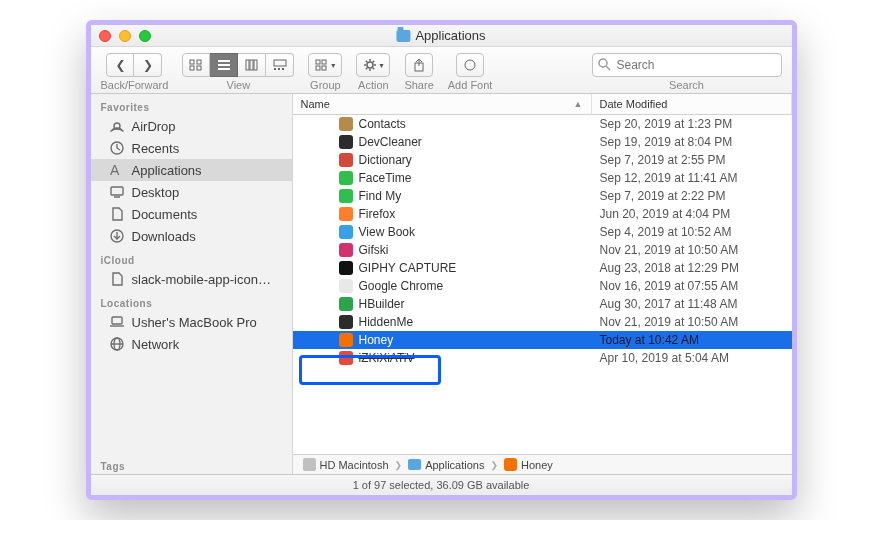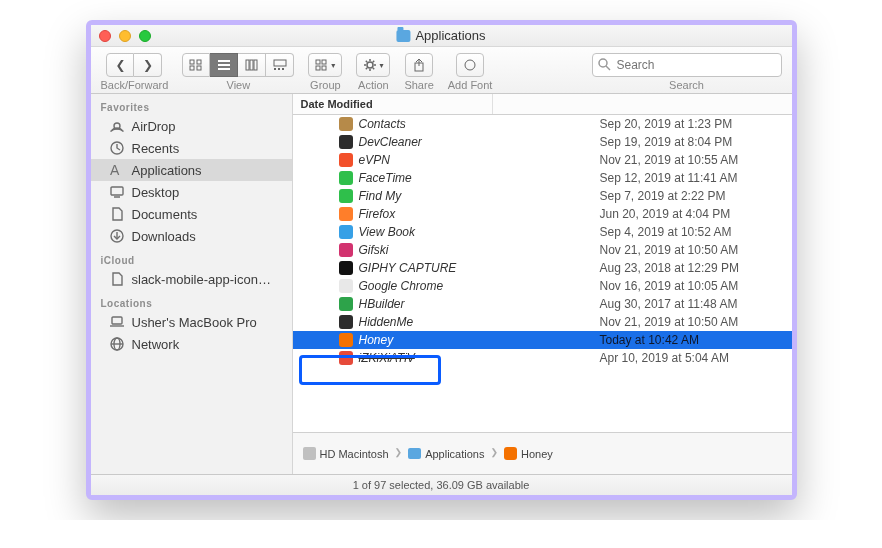--- a/index.html
+++ b/index.html
@@ -35,32 +35,32 @@
 .sidelabel { font-size:10px; letter-spacing:.5px; color:#8e8e8e; padding:4px 10px 2px; font-weight:600; }
 .sideitem { display:flex; align-items:center; gap:7px; padding:3px 10px 3px 18px; color:#3c3c3c; cursor:default; }
 .sideitem.sel { background:#d9d9d9; }
 .sideitem .si { width:16px; height:16px; display:flex; align-items:center; justify-content:center; color:#6f6f6f; }
 .sidefill{flex:1;}
 
 .main { flex:1; display:flex; flex-direction:column; min-width:0; }
 .cols { display:flex; border-bottom:1px solid #d0d0d0; background:#fcfcfc; font-size:11px; color:#333; }
 .colh { padding:4px 8px; border-right:1px solid #e0e0e0; display:flex; align-items:center; }
 .colh.name{flex:1;}
-.colh.date{width:200px;font-weight:bold;}
+.colh.date{width:200px;}
 .sortcaret{margin-left:auto;font-size:9px;color:#888;}
 .list { flex:1; overflow:hidden; font-size:12px; color:#333; }
 .row { display:flex; align-items:center; height:18px; padding:0; }
-.row .namecell{flex:1;display:flex;align-items:center;gap:6px;padding-left:46px;overflow:hidden;white-space:nowrap;font-style:italic;}
+.row .namecell{flex:1;display:flex;align-items:center;gap:6px;padding-left:46px;overflow:hidden;white-space:nowrap;}
 .row .datecell{width:200px;padding-left:8px;color:#555;}
 .row.sel{background:#1a6fe8;color:#fff;}
 .row.sel .datecell{color:#0f172a;}
 .appicon{width:14px;height:14px;border-radius:3px;flex-shrink:0;}
 .highlightbox{position:absolute;border:3px solid #0a5cff;border-radius:4px;pointer-events:none;}
 
-.pathbar{border-top:1px solid #d0d0d0;background:#f7f7f7;display:flex;gap:6px;padding:14px 10px;font-size:11px;color:#444;}
+.pathbar{border-top:1px solid #d0d0d0;background:#f7f7f7;display:flex;align-items:center;gap:6px;padding:3px 10px;font-size:11px;color:#444;}
 .pathseg{display:flex;align-items:center;gap:4px;}
 .pathcaret{color:#aaa;font-size:9px;}
 .diskicon{width:13px;height:13px;background:#c0c0c0;border-radius:2px;}
 .minifolder{width:13px;height:11px;background:#5aa7e0;border-radius:2px;}
 .miniapp{width:13px;height:13px;background:#f47100;border-radius:3px;}
 
 .status{border-top:1px solid #c9c9c9;background:linear-gradient(#f6f6f6,#ececec);text-align:center;font-size:11px;color:#555;padding:4px 0;}
 .listwrap{position:relative;flex:1;overflow:hidden;}
 </style>
 </head>
@@ -284,24 +284,31 @@
                   <circle cx="8" cy="8" r="6" stroke="#6f6f6f" stroke-width="1.4" fill="none"></circle>
                   <ellipse cx="8" cy="8" rx="3" ry="6" stroke="#6f6f6f" stroke-width="1.4" fill="none"></ellipse>
                   <line x1="2" y1="8" x2="14" y2="8" stroke="#6f6f6f" stroke-width="1.4" fill="none"></line>
                 </svg>
               </span>
               <span>Network</span>
             </div>
           </div>
       </div>
       <div class="sidefill"></div>
+      <div class="sidesec">
+        <div class="sidelabel">Tags</div>
+      </div>
     </div>
 
     <div class="main">
       <div class="cols">
+        <div class="colh name">
+          <span>Name</span>
+          <span class="sortcaret">▲</span>
+        </div>
         <div class="colh date">
           <span>Date Modified</span>
         </div>
       </div>
       <div class="listwrap">
         <div class="list" id="filelist">
             <div class="row">
               <div class="namecell">
                 <span class="appicon" style="background:#b68a49"></span>
                 <span>Contacts</span>
@@ -310,24 +317,24 @@
             </div>
             <div class="row">
               <div class="namecell">
                 <span class="appicon" style="background:#2c2c2c"></span>
                 <span>DevCleaner</span>
               </div>
               <div class="datecell">Sep 19, 2019 at 8:04 PM</div>
             </div>
             <div class="row">
               <div class="namecell">
-                <span class="appicon" style="background:#f2502a"></span>
-                <span>eVPN</span>
-              </div>
-              <div class="datecell">Nov 21, 2019 at 10:55 AM</div>
+                <span class="appicon" style="background:#d24a3a"></span>
+                <span>Dictionary</span>
+              </div>
+              <div class="datecell">Sep 7, 2019 at 2:55 PM</div>
             </div>
             <div class="row">
               <div class="namecell">
                 <span class="appicon" style="background:#2fbf4b"></span>
                 <span>FaceTime</span>
               </div>
               <div class="datecell">Sep 12, 2019 at 11:41 AM</div>
             </div>
             <div class="row">
               <div class="namecell">
@@ -362,21 +369,21 @@
                 <span class="appicon" style="background:#111111"></span>
                 <span>GIPHY CAPTURE</span>
               </div>
               <div class="datecell">Aug 23, 2018 at 12:29 PM</div>
             </div>
             <div class="row">
               <div class="namecell">
                 <span class="appicon" style="background:#e8e8e8"></span>
                 <span>Google Chrome</span>
               </div>
-              <div class="datecell">Nov 16, 2019 at 10:05 AM</div>
+              <div class="datecell">Nov 16, 2019 at 07:55 AM</div>
             </div>
             <div class="row">
               <div class="namecell">
                 <span class="appicon" style="background:#2da34a"></span>
                 <span>HBuilder</span>
               </div>
               <div class="datecell">Aug 30, 2017 at 11:48 AM</div>
             </div>
             <div class="row">
               <div class="namecell">

